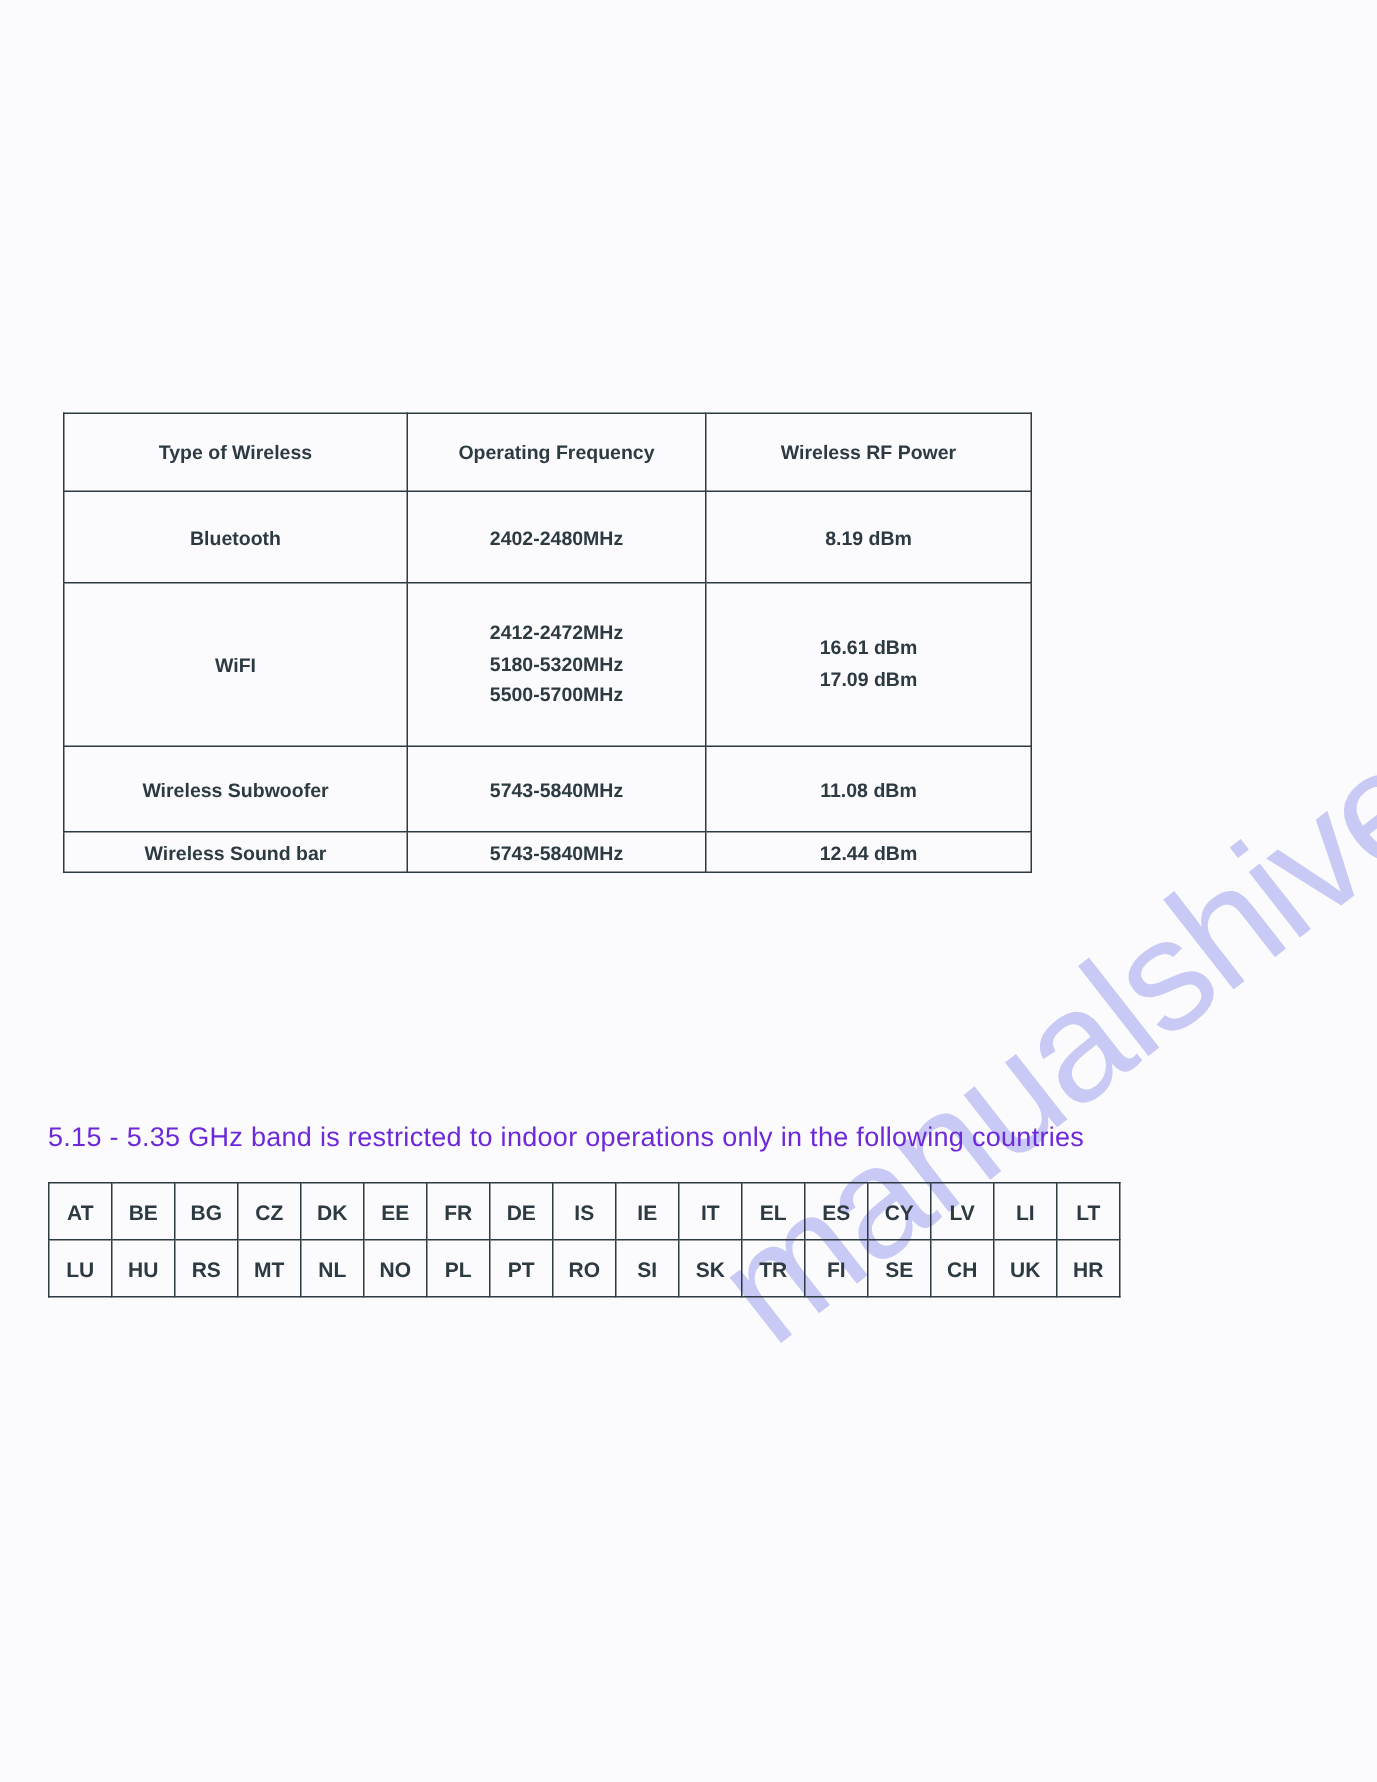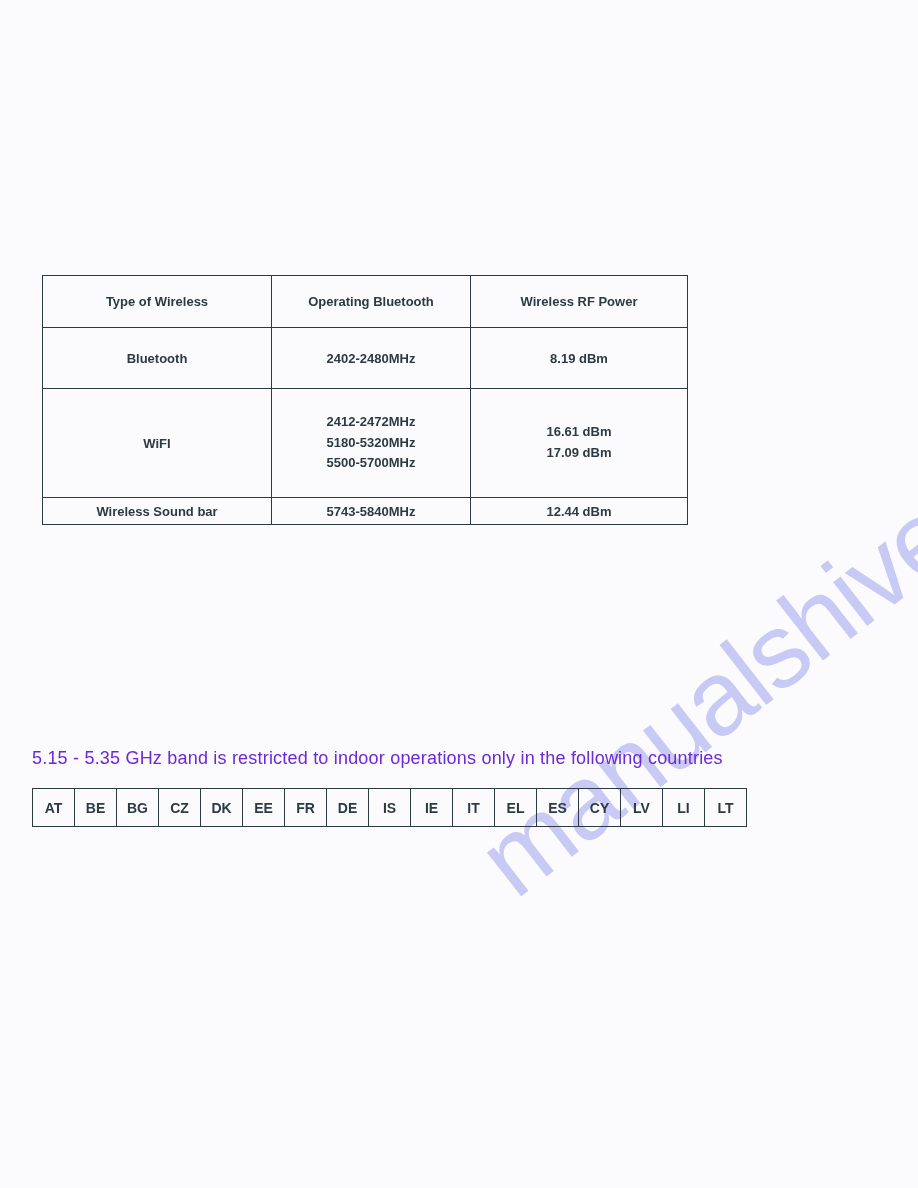--- a/index.html
+++ b/index.html
@@ -101,32 +101,37 @@
 
 <div class="page">
   <div class="watermark">manualshive.com</div>
 
   <div class="content">
 
     <table class="wireless">
       <tbody>
           <tr>
         <th class="col0">Type of Wireless</th>
-        <th class="col1">Operating Bluetooth</th>
+        <th class="col1">Operating Frequency</th>
         <th class="col2">Wireless RF Power</th>
       </tr>
       <tr class="rh-bt">
         <td>Bluetooth</td>
         <td>2402-2480MHz</td>
         <td>8.19 dBm</td>
       </tr>
       <tr class="rh-wifi">
         <td>WiFI</td>
         <td class="multi-line">2412-2472MHz<br>5180-5320MHz<br>5500-5700MHz</td>
         <td class="multi-line">16.61 dBm<br>17.09 dBm</td>
+      </tr>
+      <tr class="rh-sub">
+        <td>Wireless Subwoofer</td>
+        <td>5743-5840MHz</td>
+        <td>11.08 dBm</td>
       </tr>
       <tr class="rh-bar">
         <td>Wireless Sound bar</td>
         <td>5743-5840MHz</td>
         <td>12.44 dBm</td>
       </tr>
     </tbody>
       </table>
 
     <div class="note">5.15 - 5.35 GHz band is restricted to indoor operations only in the following countries</div>
@@ -145,17 +150,36 @@
         <td>IS</td>
         <td>IE</td>
         <td>IT</td>
         <td>EL</td>
         <td>ES</td>
         <td>CY</td>
         <td>LV</td>
         <td>LI</td>
         <td>LT</td>
       </tr>
+      <tr>
+        <td>LU</td>
+        <td>HU</td>
+        <td>RS</td>
+        <td>MT</td>
+        <td>NL</td>
+        <td>NO</td>
+        <td>PL</td>
+        <td>PT</td>
+        <td>RO</td>
+        <td>SI</td>
+        <td>SK</td>
+        <td>TR</td>
+        <td>FI</td>
+        <td>SE</td>
+        <td>CH</td>
+        <td>UK</td>
+        <td>HR</td>
+      </tr>
     </tbody>
       </table>
 
   </div>
 </div>
 
 </body></html>

